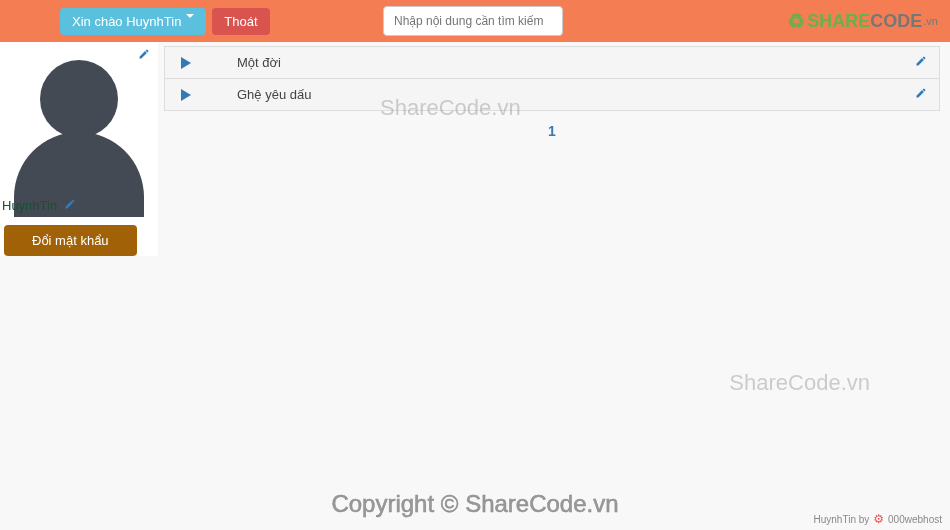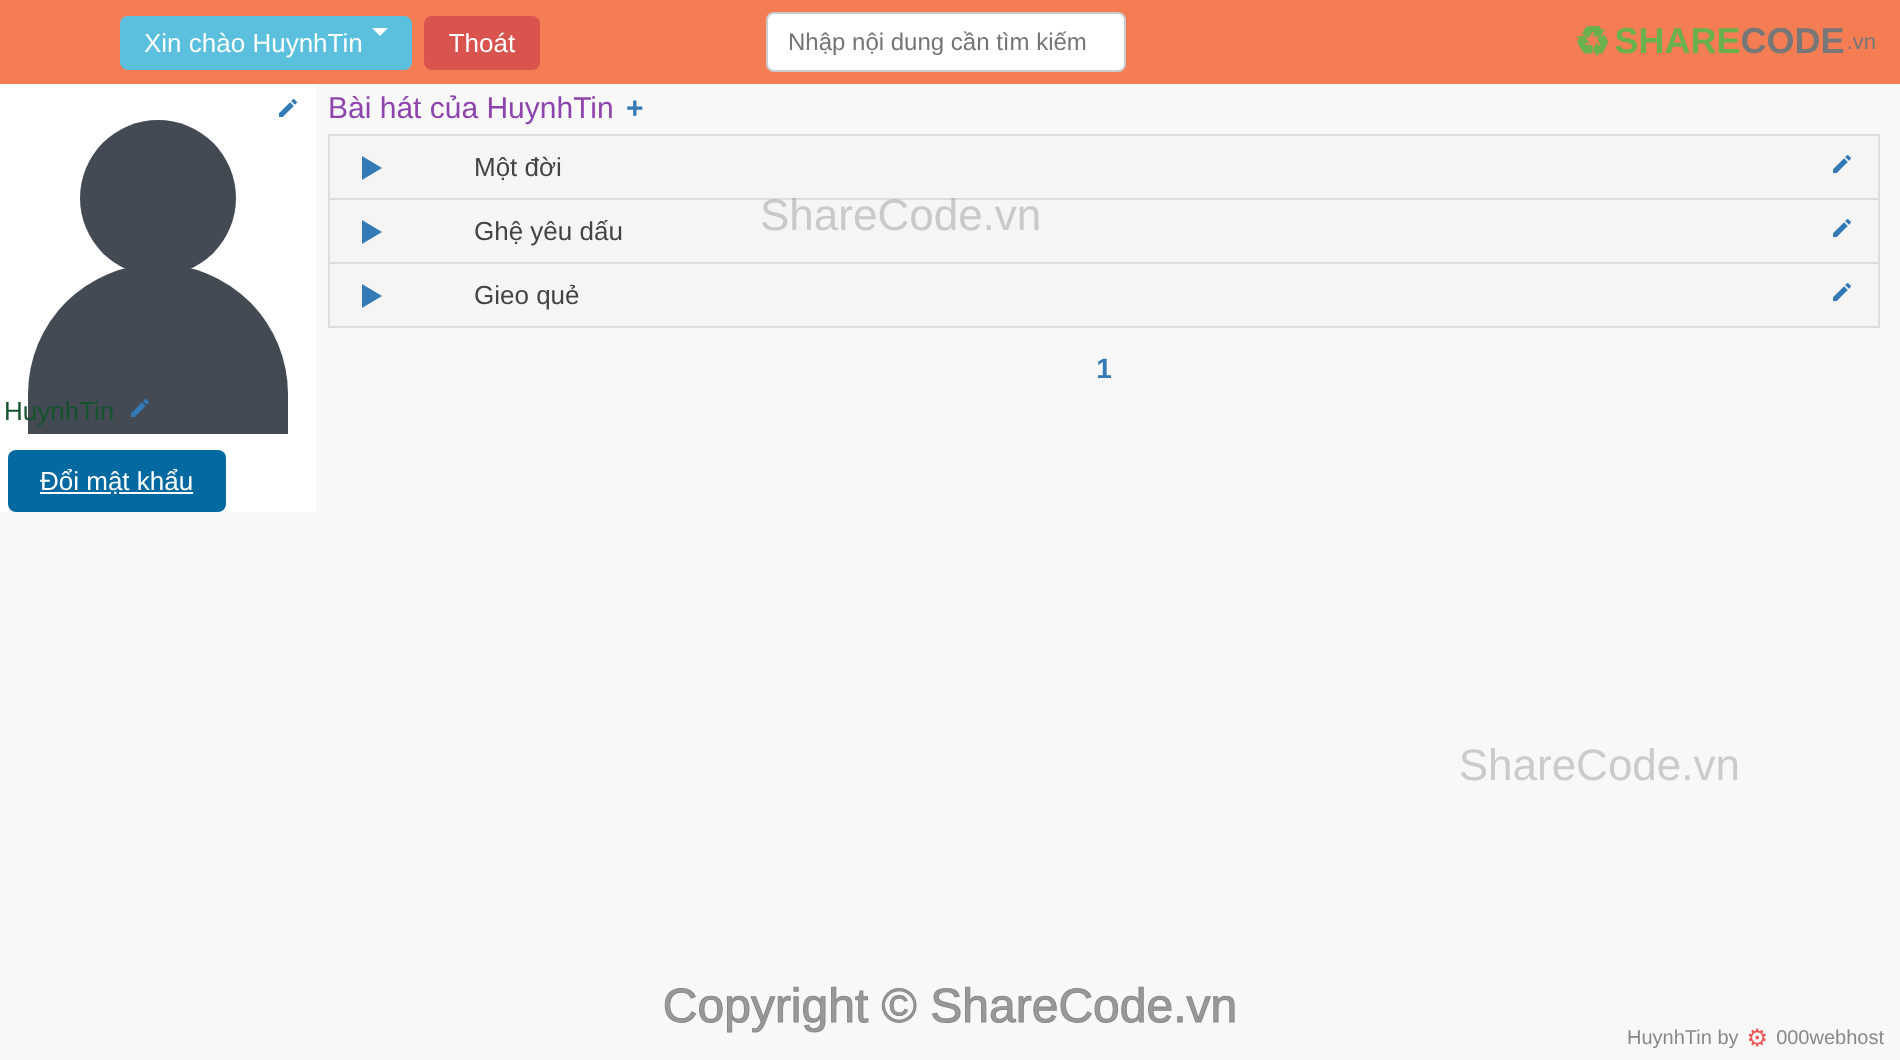--- a/index.html
+++ b/index.html
@@ -25,21 +25,21 @@
       padding: 6px 12px;
       border-radius: 4px;
       font-size: 13px;
       color: #fff;
       cursor: pointer;
       border: none;
       margin-left: 52px;
     }
     .btn-info { background: #5bc0de; }
     .btn-danger { background: #d9534f; margin-left: 6px; }
-    .btn-success { background: #0369a1; margin-left: 6px; padding: 8px 16px; text-decoration: underline; }
+    .btn-success { background: #a16207; margin-left: 6px; padding: 8px 28px; }
     .caret {
       display: inline-block;
       width: 0; height: 0;
       margin-left: 5px;
       border-left: 4px solid transparent;
       border-right: 4px solid transparent;
       border-top: 4px solid #fff;
     }
     .search-wrap {
       position: absolute;
@@ -240,52 +240,39 @@
           <svg class="edit-svg" viewBox="0 0 24 24">
               <path d="M3 17.25V21h3.75L17.81 9.94l-3.75-3.75L3 17.25zM20.71 7.04a1 1 0 0 0 0-1.41l-2.34-2.34a1 1 0 0 0-1.41 0l-1.83 1.83 3.75 3.75 1.83-1.83z"></path>
             </svg>
         </span>
       </span>
     </div>
     <button class="btn btn-success" style="margin:8px 0 0 4px;">Đổi mật khẩu</button>
   </div>
 
   <div class="main">
-    <div class="section-title">
-      <span>Bài hát của HuynhTin</span>
-      <span class="plus">+</span>
-    </div>
     <div class="song-list">
       <div class="song-row">
         <div class="play-icon"></div>
         <span class="song-title">Một đời</span>
         <span class="row-edit">
           <svg class="edit-svg" viewBox="0 0 24 24">
               <path d="M3 17.25V21h3.75L17.81 9.94l-3.75-3.75L3 17.25zM20.71 7.04a1 1 0 0 0 0-1.41l-2.34-2.34a1 1 0 0 0-1.41 0l-1.83 1.83 3.75 3.75 1.83-1.83z"></path>
             </svg>
         </span>
       </div>
       <div class="song-row">
         <div class="play-icon"></div>
         <span class="song-title">Ghệ yêu dấu</span>
         <span class="row-edit">
           <svg class="edit-svg" viewBox="0 0 24 24">
               <path d="M3 17.25V21h3.75L17.81 9.94l-3.75-3.75L3 17.25zM20.71 7.04a1 1 0 0 0 0-1.41l-2.34-2.34a1 1 0 0 0-1.41 0l-1.83 1.83 3.75 3.75 1.83-1.83z"></path>
             </svg>
         </span>
       </div>
-      <div class="song-row">
-        <div class="play-icon"></div>
-        <span class="song-title">Gieo quẻ</span>
-        <span class="row-edit">
-          <svg class="edit-svg" viewBox="0 0 24 24">
-              <path d="M3 17.25V21h3.75L17.81 9.94l-3.75-3.75L3 17.25zM20.71 7.04a1 1 0 0 0 0-1.41l-2.34-2.34a1 1 0 0 0-1.41 0l-1.83 1.83 3.75 3.75 1.83-1.83z"></path>
-            </svg>
-        </span>
-      </div>
     </div>
     <div class="pager">1</div>
 
   </div>
 </div>
 
 <div class="watermark1">ShareCode.vn</div>
 <div class="watermark2">ShareCode.vn</div>
 <div class="copyright">Copyright © ShareCode.vn</div>
 <div class="footer-brand">

